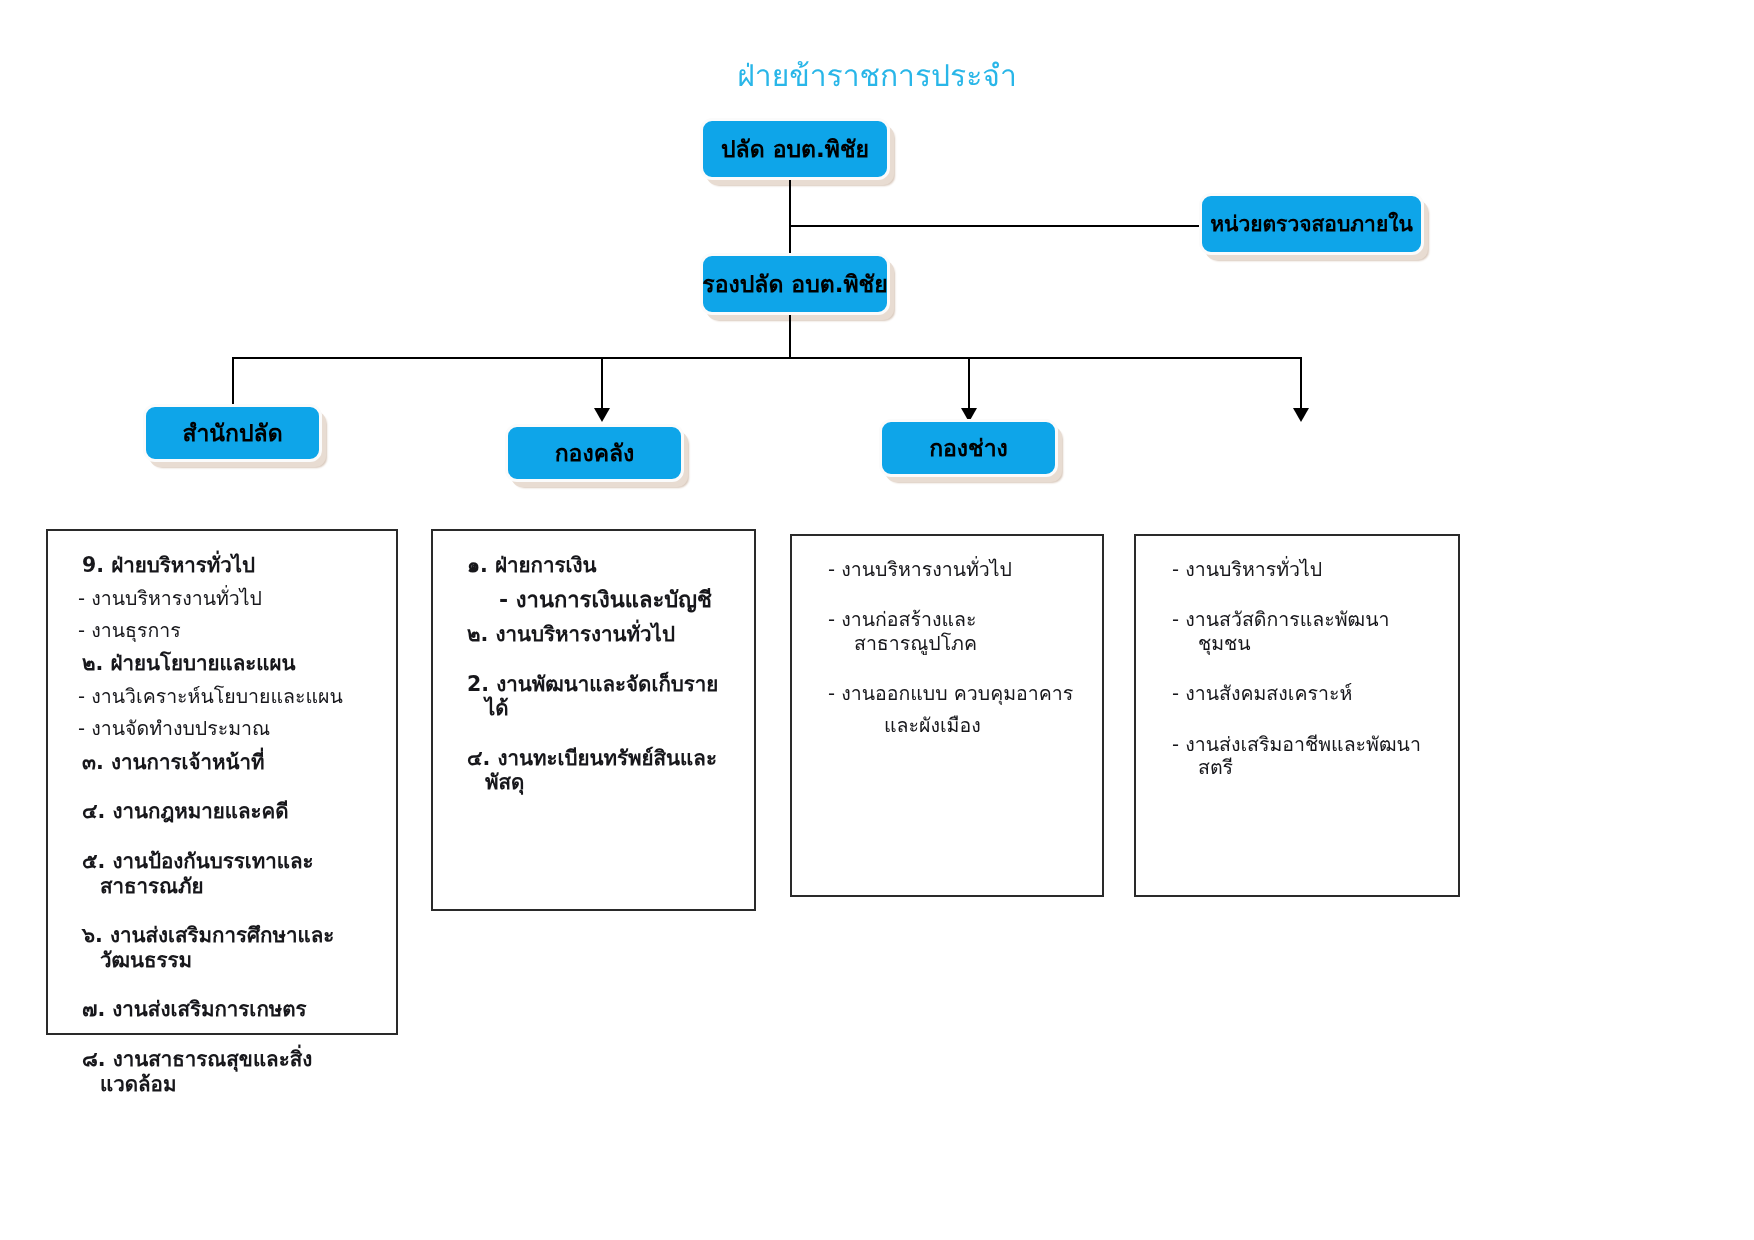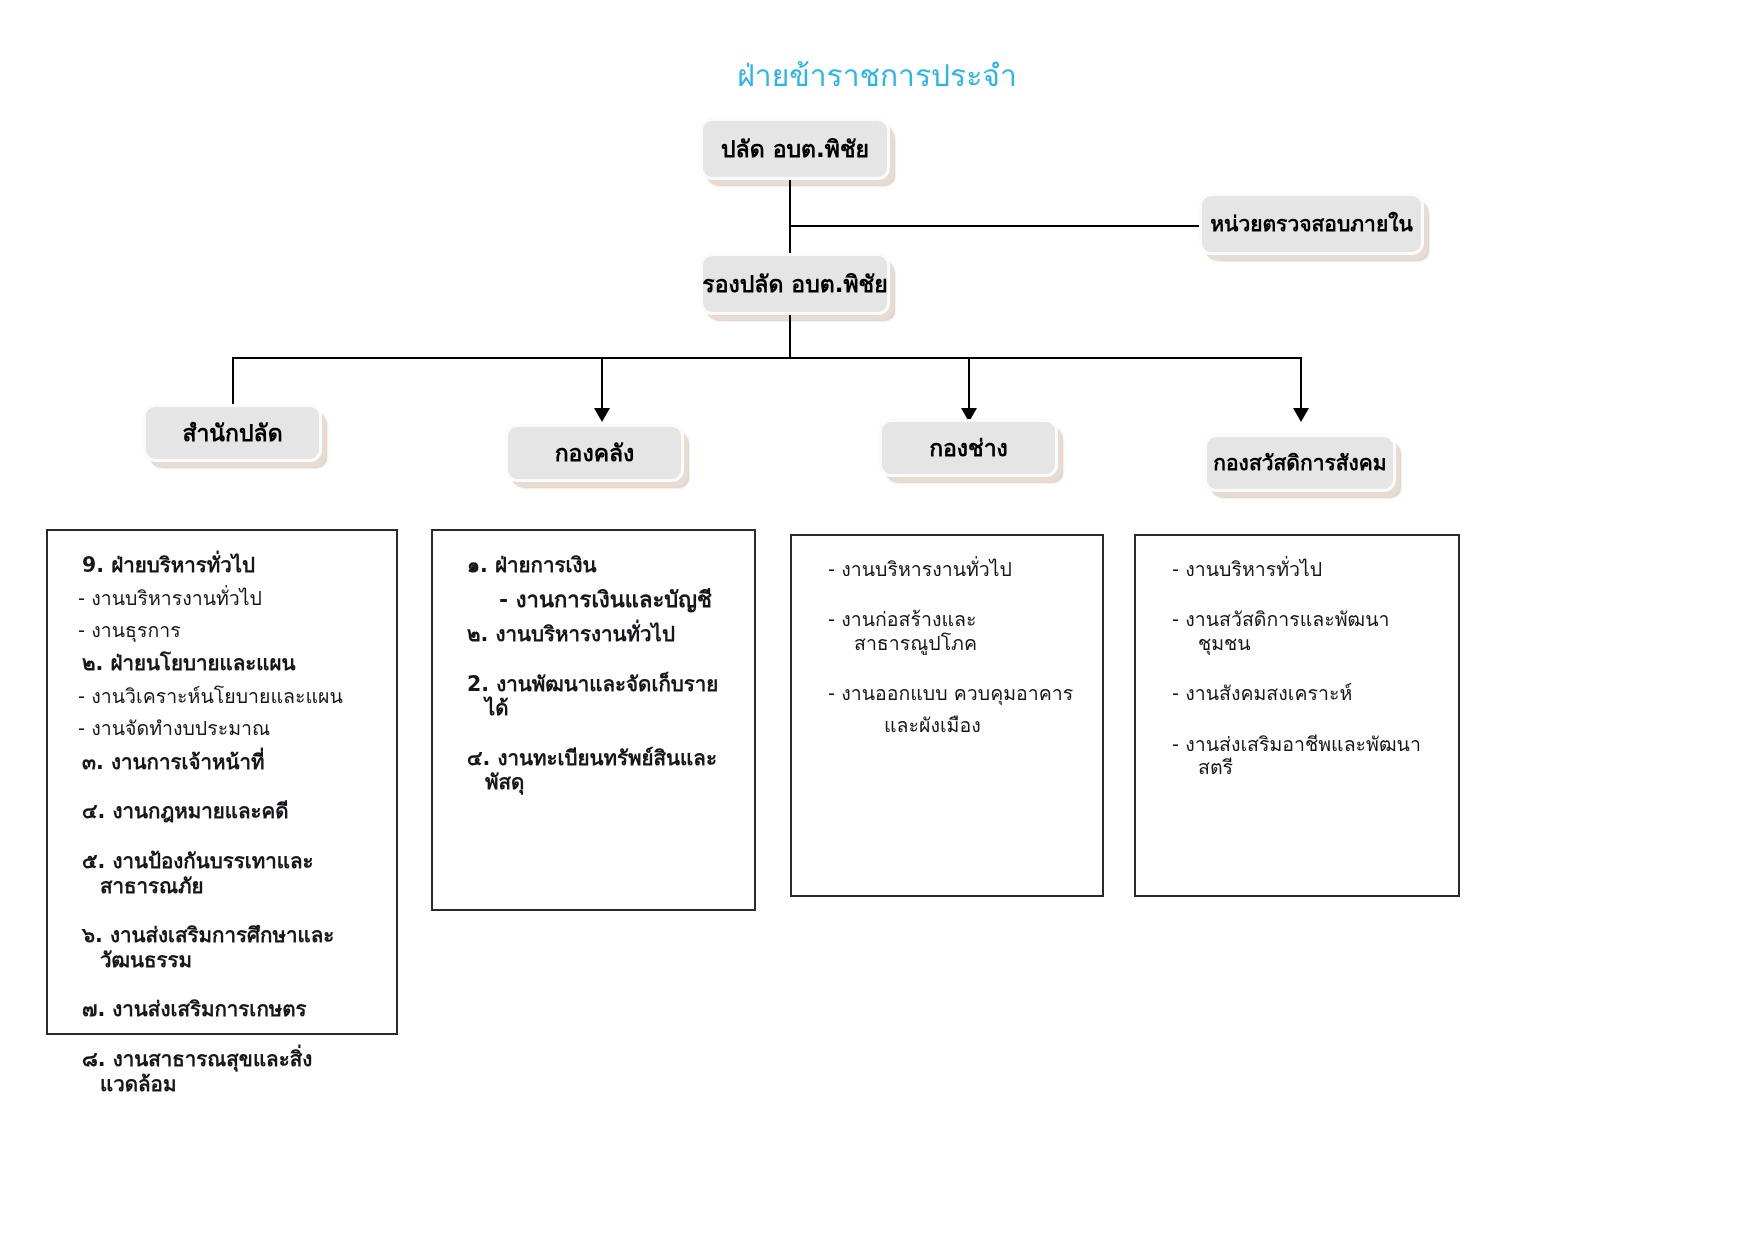--- a/index.html
+++ b/index.html
@@ -30,21 +30,21 @@
     text-underline-offset: 4px;
     font-weight: 400;
     letter-spacing: 0px;
     white-space: nowrap;
   }
 
   
   .node {
     position: absolute;
     box-sizing: border-box;
-    background: #e5e5e5;
+    background: #0ea5e9;
     border: 3px solid #FBFBFB;
     border-radius: 12px;
     color: #000000;
     font-size: 23px;
     font-weight: 700;
     display: flex;
     align-items: center;
     justify-content: center;
     text-align: center;
     line-height: 1.15;
@@ -167,21 +167,20 @@
 
   <div class="vline" style="left:1300px; top:357px; height:54px;"></div>
   <div class="arrowhead" style="left:1293px; top:408px;"></div>
 
   <div class="node" style="left:143px; top:404px; width:179px; height:58px;">สำนักปลัด</div>
 
   <div class="node" style="left:505px; top:424px; width:179px; height:58px;">กองคลัง</div>
 
   <div class="node" style="left:879px; top:419px; width:179px; height:58px;">กองช่าง</div>
 
-  <div class="node small-text" style="left:1204px; top:434px; width:192px; height:58px;">กองสวัสดิการสังคม</div>
 
   <div class="panel" style="left:46px; top:529px; width:352px; height:506px;">
     <ul class="panel-list">
       <li class="li-head">9. ฝ่ายบริหารทั่วไป</li>
       <li class="li-sub">-  งานบริหารงานทั่วไป</li>
       <li class="li-sub">-  งานธุรการ</li>
       <li class="li-head">๒. ฝ่ายนโยบายและแผน</li>
       <li class="li-sub">-  งานวิเคราะห์นโยบายและแผน</li>
       <li class="li-sub">-  งานจัดทำงบประมาณ</li>
       <li class="li-head li-head-sp">๓. งานการเจ้าหน้าที่</li>

